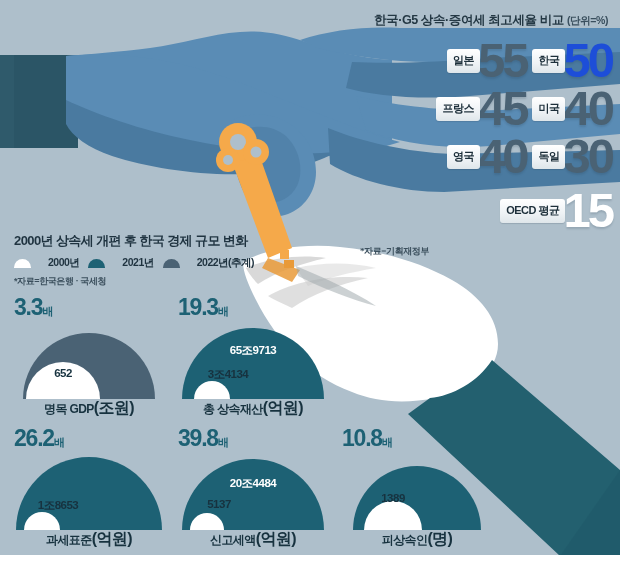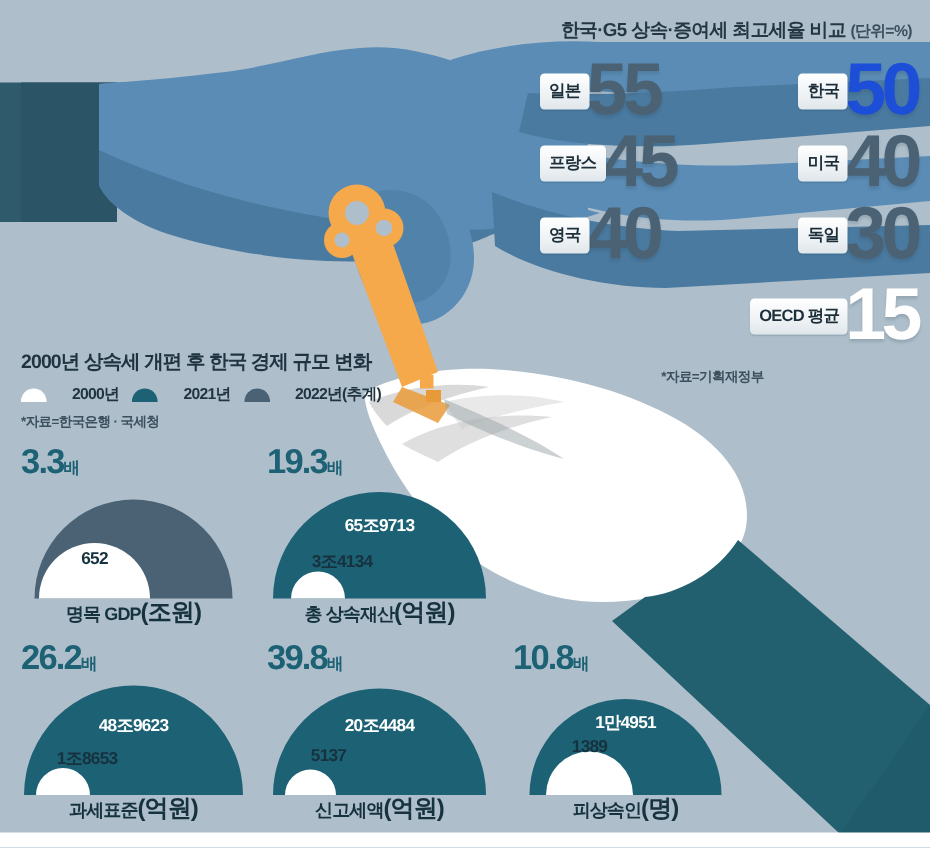--- a/index.html
+++ b/index.html
@@ -31,21 +31,21 @@
     position:absolute;left:360px;top:12px;width:252px;
   }
   .rate-title{
     font-size:12.5px;font-weight:bold;color:#243844;
     letter-spacing:-0.4px;white-space:nowrap;text-align:right;
     padding-right:4px;
   }
   .rate-title .unit{font-size:10.5px;font-weight:bold;color:#3a4f5e;}
   .rate-rows{margin-top:8px;}
   .rate-row{
-    display:flex;justify-content:space-between;align-items:center;
+    display:flex;justify-content:flex-end;align-items:center;
     height:48px;
   }
   .rate-item{
     display:flex;align-items:center;justify-content:flex-end;
   }
   .rate-item.first{margin-right:6px;}
   .chip{
     display:inline-block;
     background:linear-gradient(180deg,#ffffff 0%,#eef2f5 60%,#dfe6ea 100%);
     color:#1d2f3a;
@@ -60,22 +60,22 @@
   .rate-num{
     font-size:49px;font-weight:bold;line-height:.84;
     letter-spacing:-3px;
     color:#4a6274;
     text-shadow:0 2px 2px rgba(40,60,75,.18);
   }
   .rate-num.teal{color:#1d4ed8;}
   .rate-num.white{color:#ffffff;}
   .rate-row.oecd{justify-content:flex-end;height:56px;margin-top:2px;}
   .rate-source{
-    text-align:center;font-size:9px;color:#3b4f5d;font-weight:bold;
-    margin-top:6px;padding-right:22px;letter-spacing:-0.4px;
+    text-align:left;font-size:9px;color:#3b4f5d;font-weight:bold;
+    margin-top:6px;padding-right:22px;letter-spacing:-0.4px;font-family:Liberation Serif, serif;
   }
 
   
   .left-panel{position:absolute;left:14px;top:232px;width:340px;}
   .left-title{
     font-size:13px;font-weight:bold;color:#1f3340;letter-spacing:-0.6px;
     white-space:nowrap;
   }
   .legend{display:flex;align-items:center;gap:9px;margin-top:6px;}
   .legend-item{display:flex;align-items:center;gap:17px;}
@@ -313,21 +313,20 @@
 
     <div class="chart-row" style="margin-top:6px;">
 
       <div class="chart-cell" style="margin-left:14px;">
         <div class="multiplier">
           <span>26.2</span><span class="x">배</span>
         </div>
         <div class="dome-wrap">
           <div class="dome-big" style="width:146px;height:73px;background:#1d6174;"></div>
           <div class="dome-small" style="left:10px;width:36px;height:18px;"></div>
-          <div class="val-big" style="top:22px;">48조9623</div>
           <div class="val-small" style="left:-6px;width:100px;top:44px;">1조8653</div>
         </div>
         <div class="chart-label">
           <span>과세표준</span><span class="u">(억원)</span>
         </div>
       </div>
 
       <div class="chart-cell" style="margin-left:14px;">
         <div class="multiplier">
           <span>39.8</span><span class="x">배</span>
@@ -343,21 +342,20 @@
         </div>
       </div>
 
       <div class="chart-cell" style="margin-left:14px;">
         <div class="multiplier">
           <span>10.8</span><span class="x">배</span>
         </div>
         <div class="dome-wrap">
           <div class="dome-big" style="width:128px;height:64px;background:#1d6174;"></div>
           <div class="dome-small" style="left:22px;width:58px;height:29px;"></div>
-          <div class="val-big" style="top:20px;">1만4951</div>
           <div class="val-small" style="left:22px;width:58px;top:38px;">1389</div>
         </div>
         <div class="chart-label">
           <span>피상속인</span><span class="u">(명)</span>
         </div>
       </div>
 
     </div>
   </div>
 

